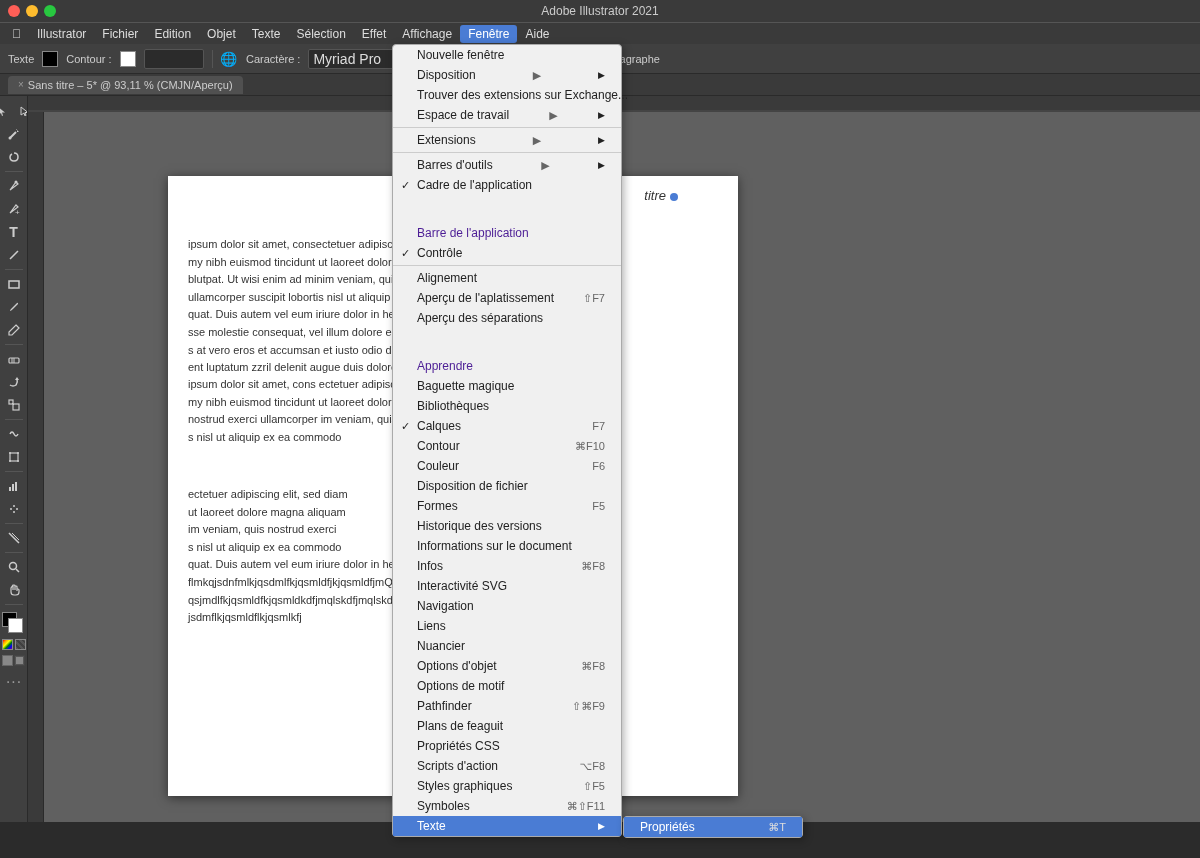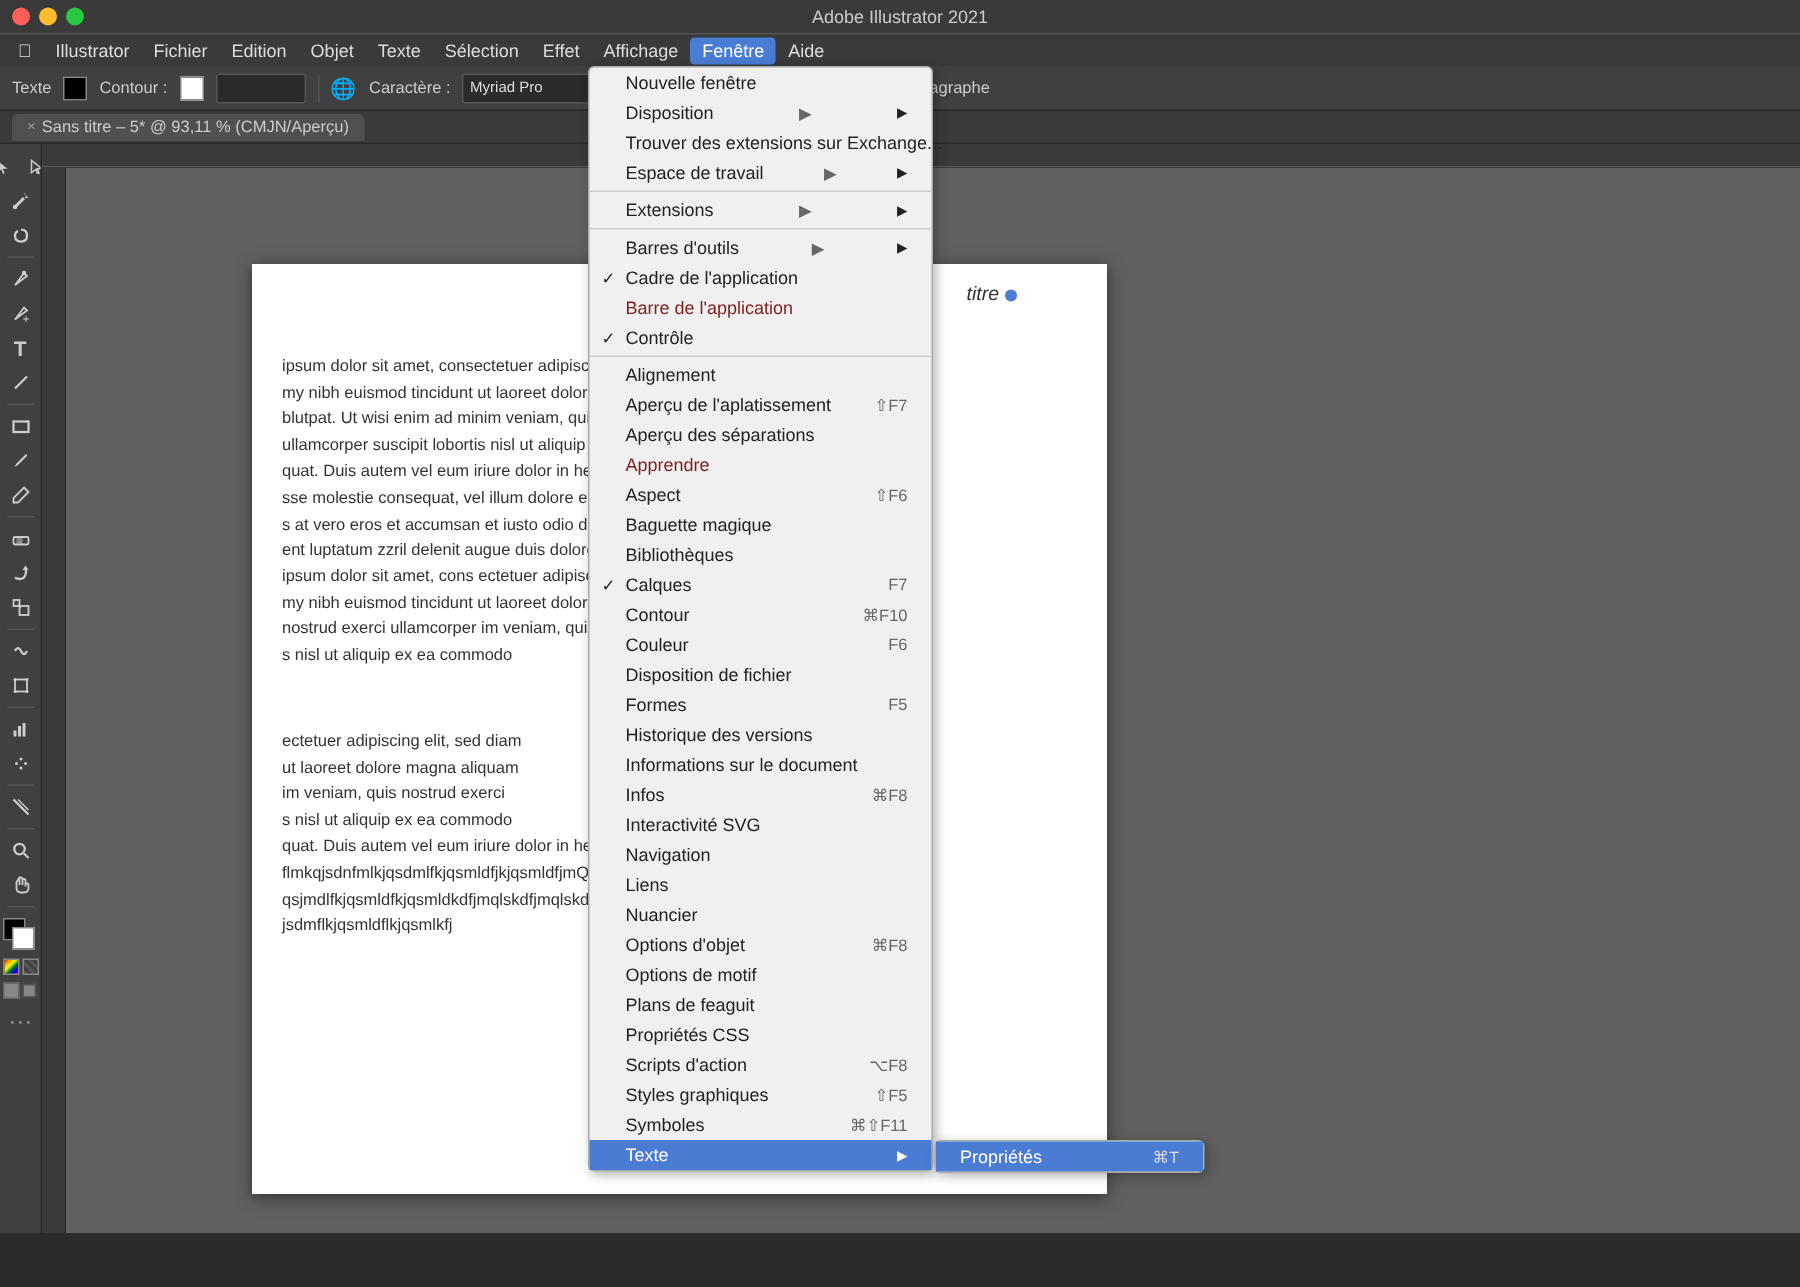--- a/index.html
+++ b/index.html
@@ -169,21 +169,21 @@
       white-space: nowrap;
     }
     .menu-dropdown-item.has-submenu::after { content: "▶"; font-size: 9px; }
     .menu-dropdown-item.active { background: #4a7cd4; color: white; }
     .menu-dropdown-item.checked::before {
       content: "✓";
       position: absolute;
       left: 8px;
       font-size: 11px;
     }
-    .menu-dropdown-item.disabled { color: #7f1d1d; cursor: default; }
+    .menu-dropdown-item.disabled { color: #4c1d95; cursor: default; margin-top: 28px; }
     .menu-dropdown-separator { height: 1px; background: #ccc; margin: 2px 0; }
     .menu-shortcut { color: #666; font-size: 11px; }
     .menu-dropdown-item.active .menu-shortcut { color: #ddd; }
 
     
     .submenu {
       position: absolute;
       left: 230px;
       top: 0;
       width: 180px;
@@ -203,21 +203,21 @@
       justify-content: space-between;
       white-space: nowrap;
     }
     .submenu-item.active { background: #4a7cd4; color: white; }
     .submenu-item.active .menu-shortcut { color: #ddd; }
     .char-font-input {
       width: 140px; height: 20px;
       background: #2b2b2b;
       border: 1px solid #555;
       color: #ddd;
-      font-size: 10px;
+      font-size: 14px;
       padding: 0 4px;
       border-radius: 2px;
     }
     .char-style-input {
       width: 80px; height: 20px;
       background: #2b2b2b;
       border: 1px solid #555;
       color: #ddd;
       font-size: 11px;
       padding: 0 4px;
@@ -526,24 +526,20 @@
     <span>Aperçu de l'aplatissement</span>
     <span class="menu-shortcut">⇧F7</span>
   </div>
   <div class="menu-dropdown-item">
     <span>Aperçu des séparations</span>
   </div>
   <div class="menu-dropdown-item disabled">
     <span>Apprendre</span>
   </div>
   <div class="menu-dropdown-item">
-    <span>Aspect</span>
-    <span class="menu-shortcut">⇧F6</span>
-  </div>
-  <div class="menu-dropdown-item">
     <span>Baguette magique</span>
   </div>
   <div class="menu-dropdown-item">
     <span>Bibliothèques</span>
   </div>
   <div class="menu-dropdown-item checked">
     <span>Calques</span>
     <span class="menu-shortcut">F7</span>
   </div>
   <div class="menu-dropdown-item">
@@ -582,20 +578,24 @@
   </div>
   <div class="menu-dropdown-item">
     <span>Nuancier</span>
   </div>
   <div class="menu-dropdown-item">
     <span>Options d'objet</span>
     <span class="menu-shortcut">⌘F8</span>
   </div>
   <div class="menu-dropdown-item">
     <span>Options de motif</span>
+  </div>
+  <div class="menu-dropdown-item">
+    <span>Pathfinder</span>
+    <span class="menu-shortcut">⇧⌘F9</span>
   </div>
   <div class="menu-dropdown-item">
     <span>Plans de feaguit</span>
   </div>
   <div class="menu-dropdown-item">
     <span>Propriétés CSS</span>
   </div>
   <div class="menu-dropdown-item">
     <span>Scripts d'action</span>
     <span class="menu-shortcut">⌥F8</span>

